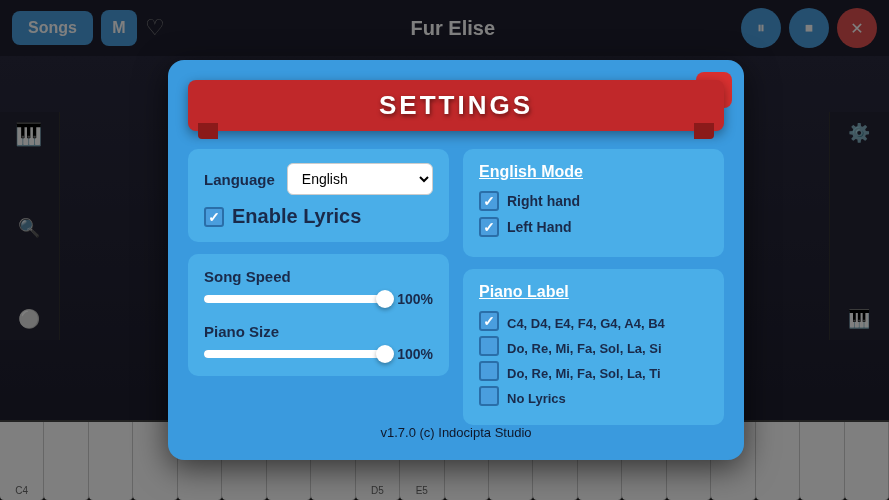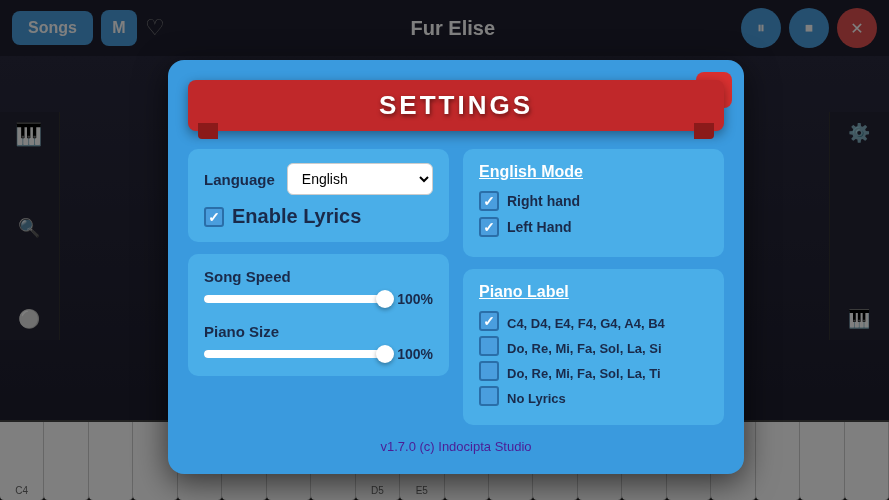--- a/index.html
+++ b/index.html
@@ -391,23 +391,22 @@
     }
     .piano-option-label {
       color: #1a2a4a;
       font-size: 13px;
       font-weight: 600;
     }
 
     
     .version-text {
       text-align: center;
-      color: #4c1d95;
+      color: #0f172a;
       font-size: 13px;
-      margin-top: 14px;
     }
 
     
     .note-green { background: #4aaa44; }
     .note-orange { background: #e07030; }
     .note-pink { background: #e06080; }
   </style>
 </head>
 <body>
 

